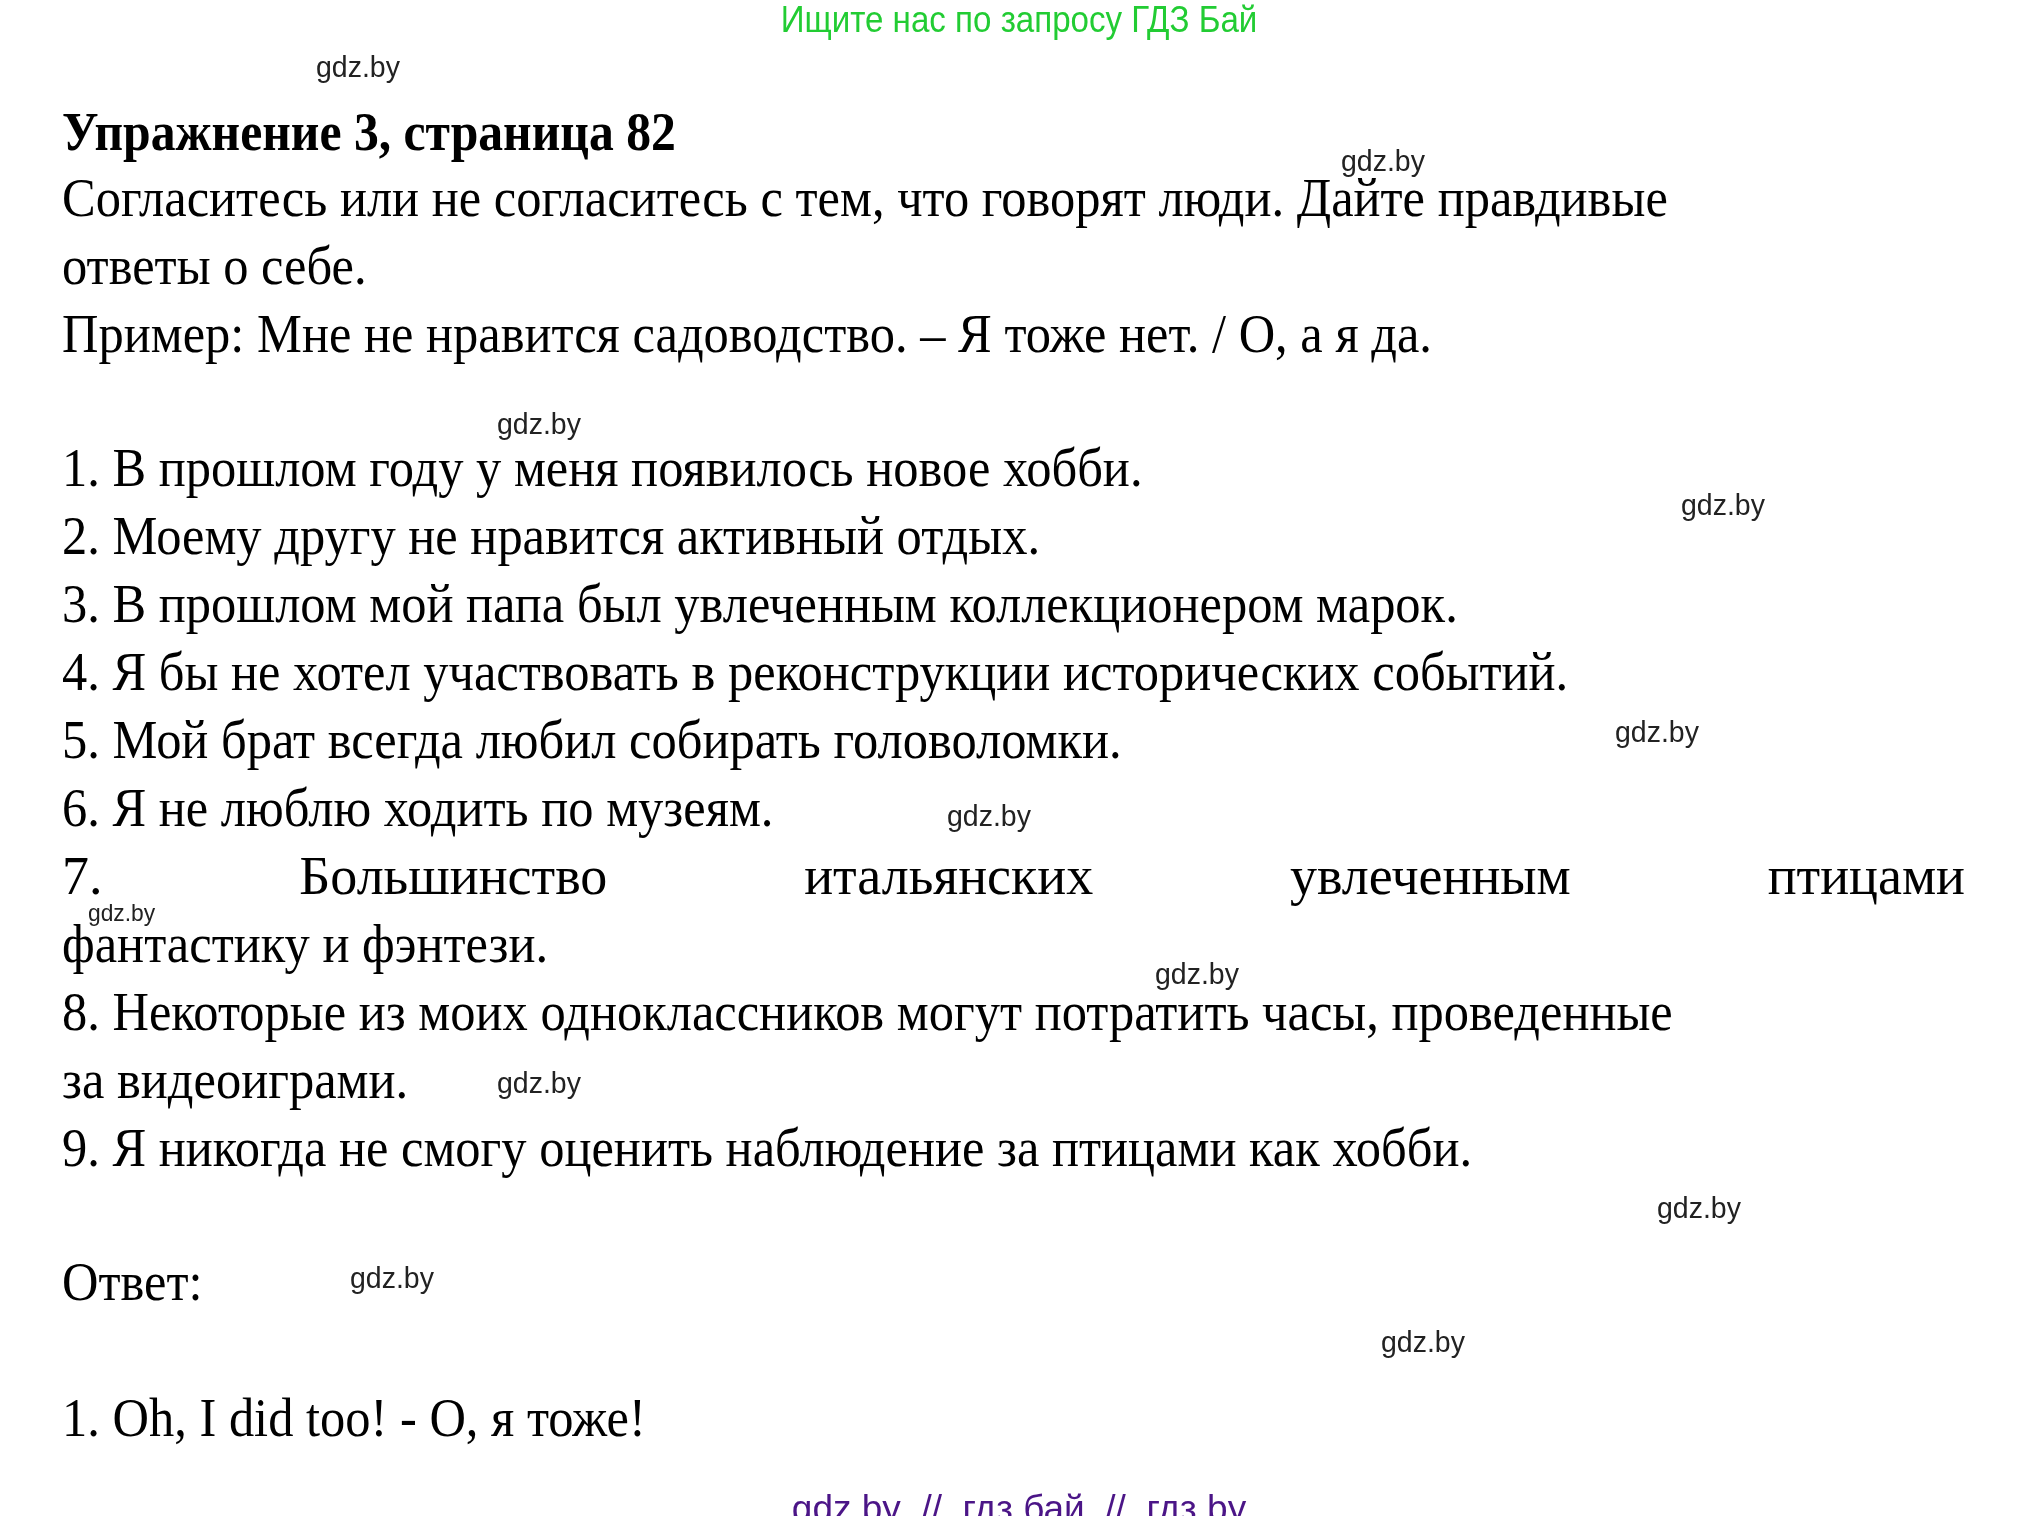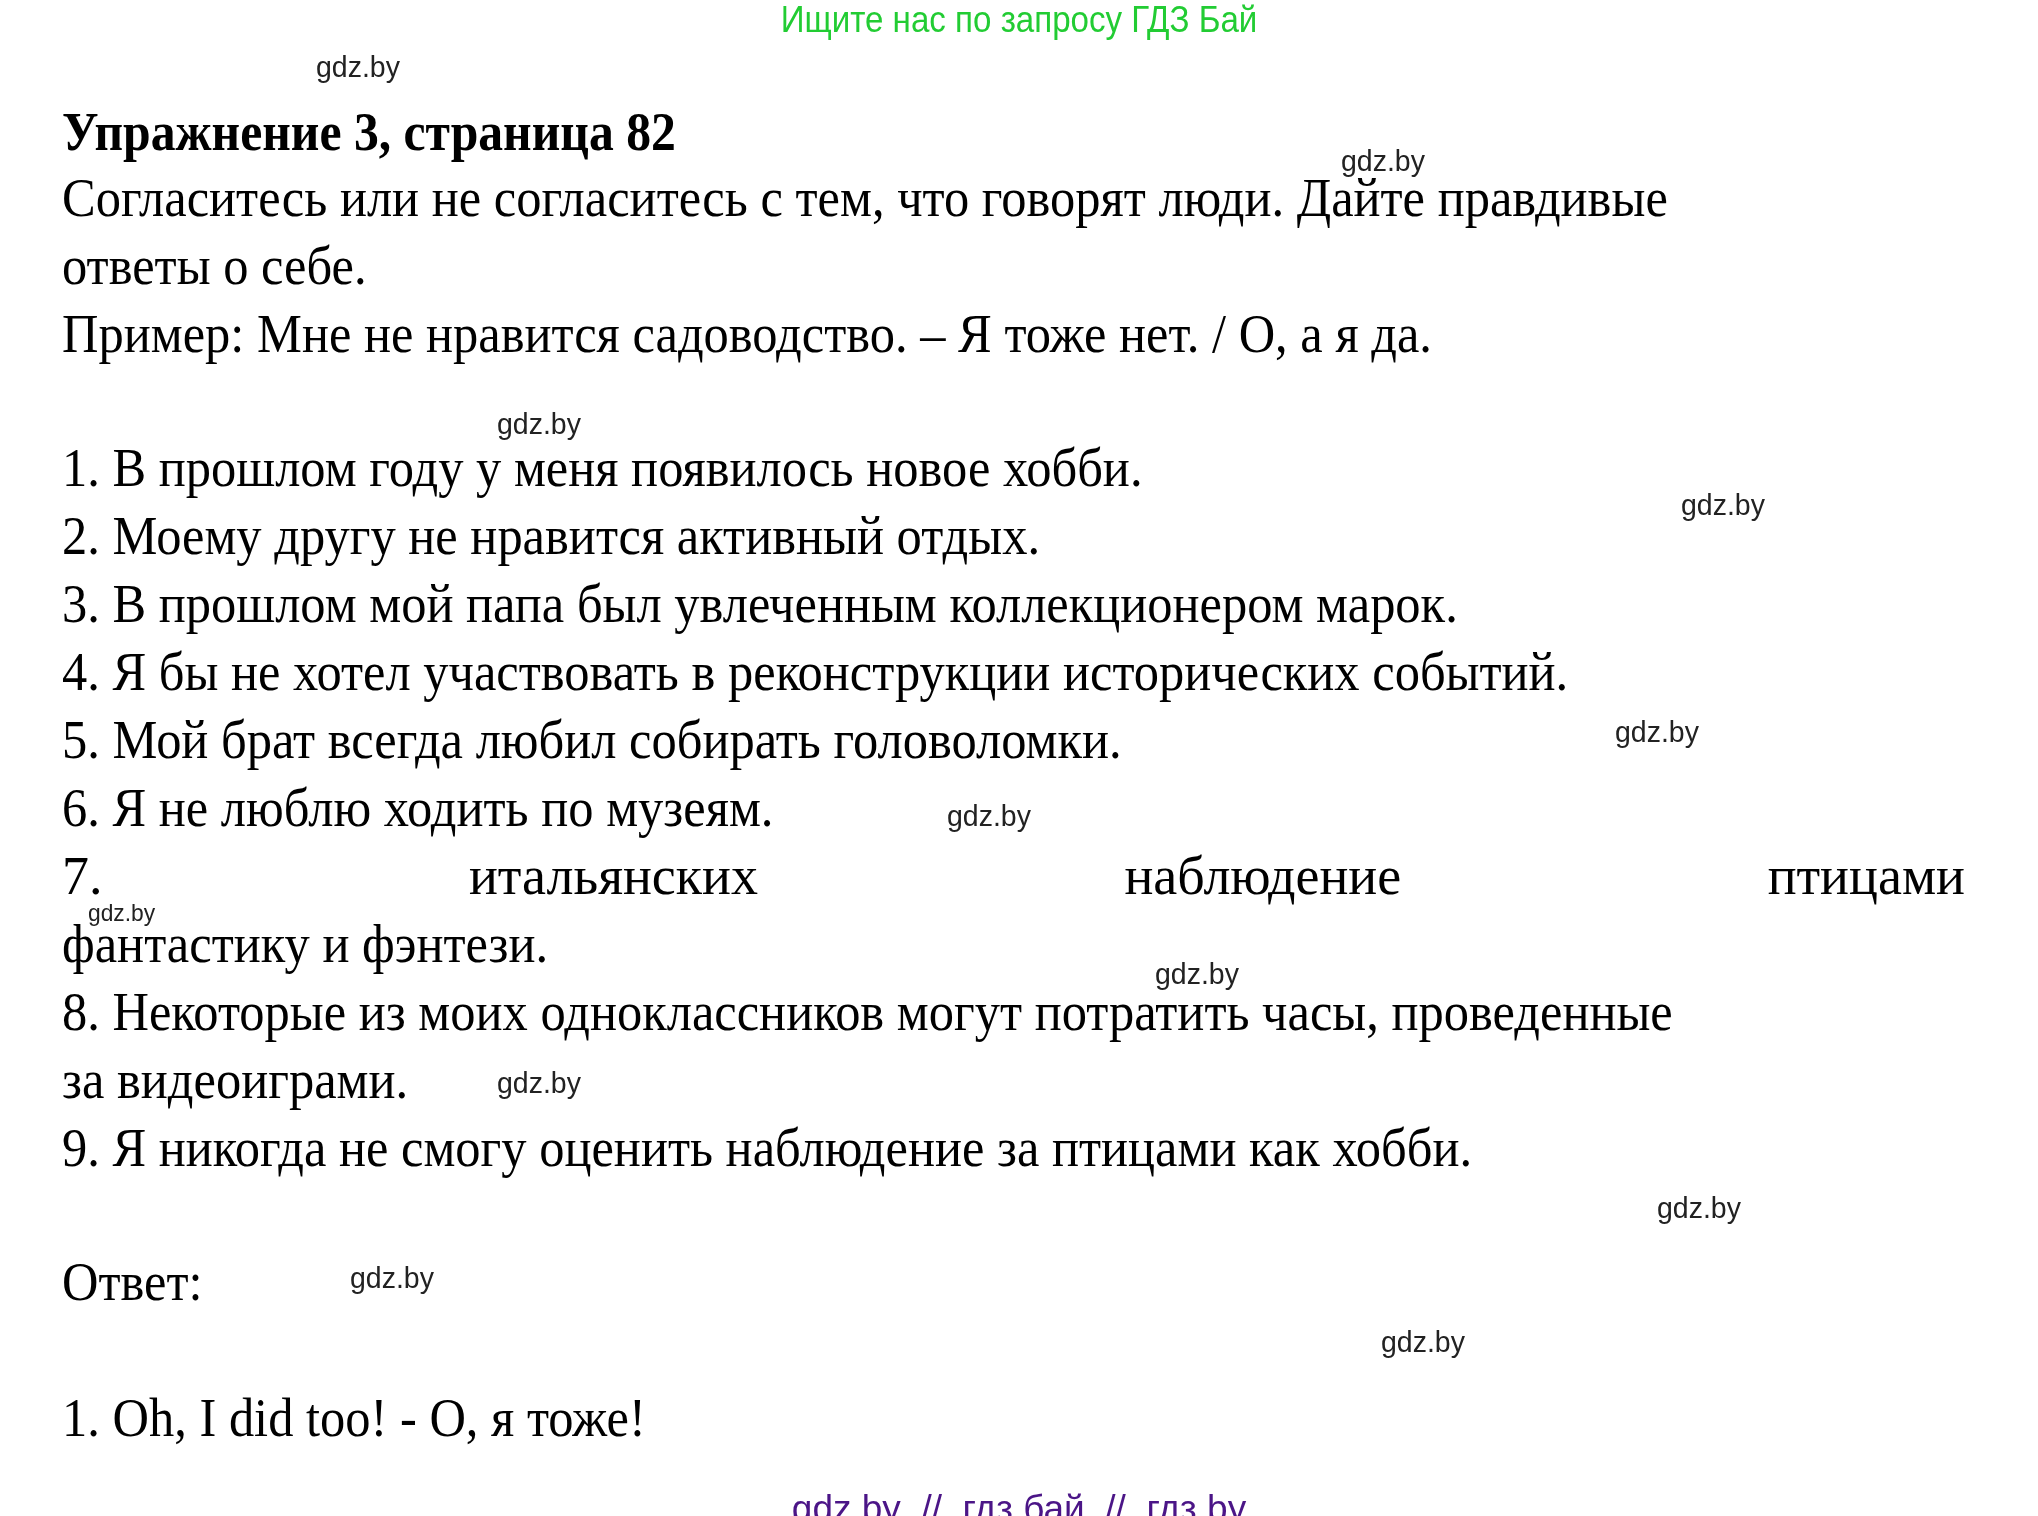--- a/index.html
+++ b/index.html
@@ -47,22 +47,23 @@
 
 <div class="line serif" style="top:436px;">1. В прошлом году у меня появилось новое хобби.</div>
 <div class="line serif" style="top:504px;">2. Моему другу не нравится активный отдых.</div>
 <div class="line serif" style="top:572px;">3. В прошлом мой папа был увлеченным коллекционером марок.</div>
 <div class="line serif" style="top:640px;">4. Я бы не хотел участвовать в реконструкции исторических событий.</div>
 <div class="line serif" style="top:708px;">5. Мой брат всегда любил собирать головоломки.</div>
 <div class="line serif" style="top:776px;">6. Я не люблю ходить по музеям.</div>
 
 <div class="justified serif" style="top:844px;">
   <span>7.</span>
+  <span>Большинство</span>
   <span>итальянских</span>
-  <span>наблюдение</span>
+  <span>увлеченным</span>
   <span>птицами</span>
 </div>
 <div class="line serif" style="top:912px;">фантастику и фэнтези.</div>
 <div class="line serif" style="top:980px;">8. Некоторые из моих одноклассников могут потратить часы, проведенные</div>
 <div class="line serif" style="top:1048px;">за видеоиграми.</div>
 <div class="line serif" style="top:1116px;">9. Я никогда не смогу оценить наблюдение за птицами как хобби.</div>
 
 <div class="line serif" style="top:1250px;">Ответ:</div>
 <div class="line serif" style="top:1386px;">1. Oh, I did too! - О, я тоже!</div>
 

